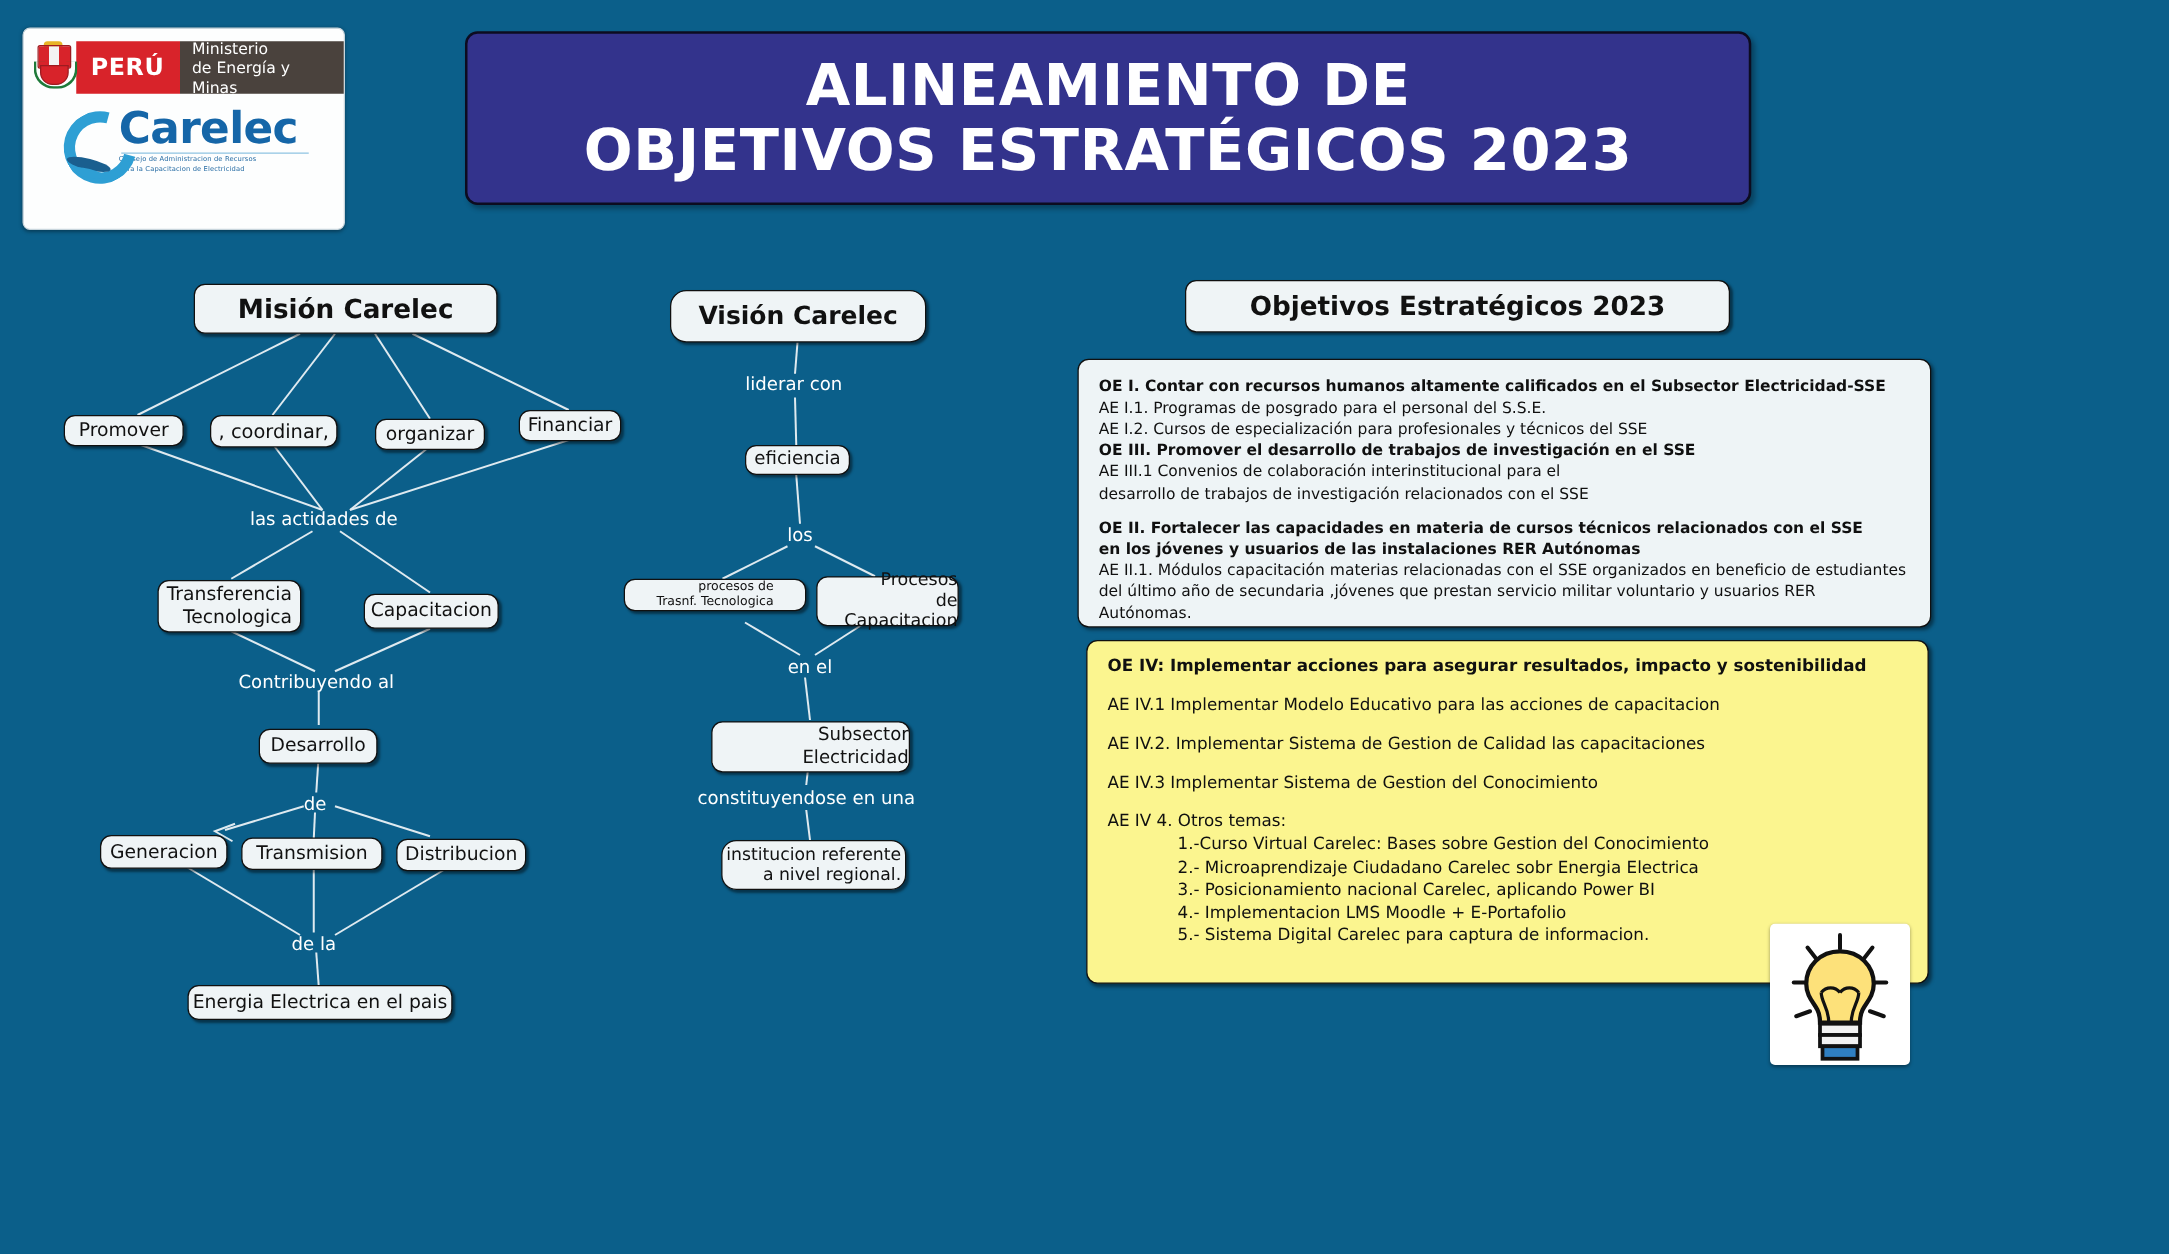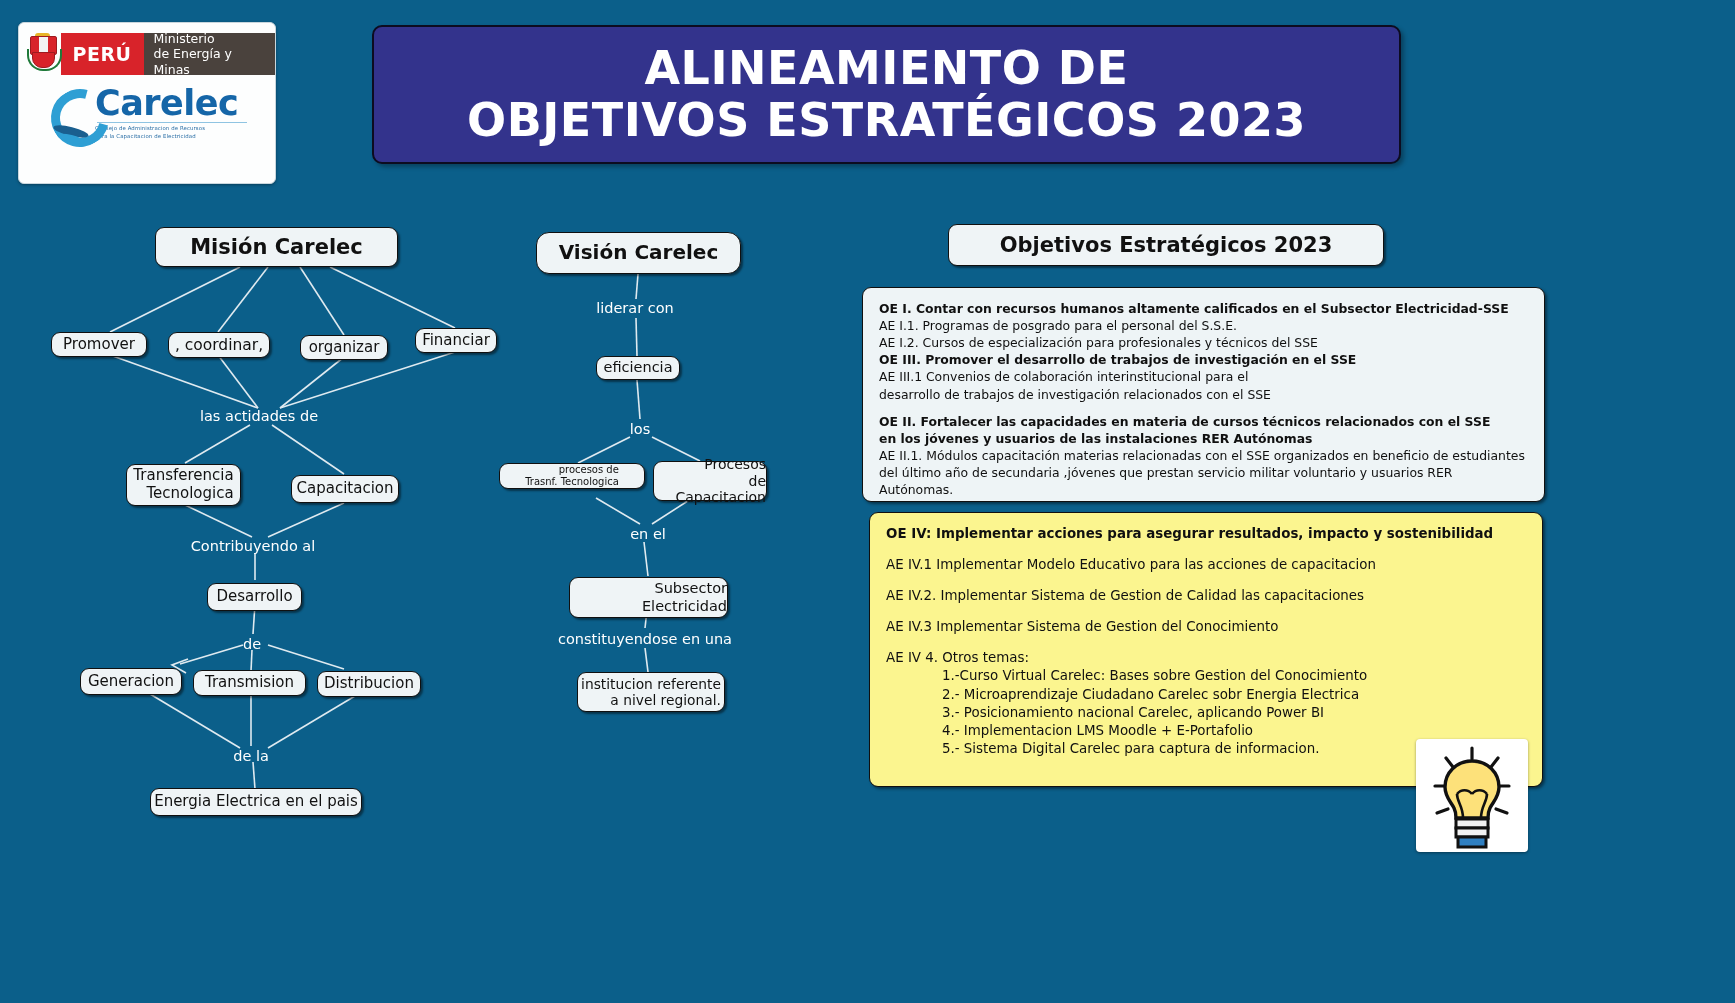--- a/index.html
+++ b/index.html
@@ -218,21 +218,21 @@
 Trasnf. Tecnologica</div>
   <div class="node" style="left:653px;top:461px;width:114px;height:40px;font-size:14px;white-space:pre-line;">Procesos
 de Capacitacion</div>
 
   <div class="linklabel" style="left:648px;top:526px;">en el</div>
 
   <div class="node" style="left:569px;top:577px;width:159px;height:41px;font-size:14.5px;">Subsector Electricidad</div>
 
   <div class="linklabel" style="left:645px;top:631px;">constituyendose en una</div>
 
-  <div class="node" style="left:577px;top:672px;width:148px;height:40px;font-size:13.8px;white-space:pre-line;">institucion referente
+  <div class="node" style="left:577px;top:672px;width:148px;height:40px;font-size:13.8px;white-space:pre-line;border-radius:12px;">institucion referente
 a nivel regional.</div>
 
   <div class="node head" style="left:948px;top:224px;width:436px;height:42px;font-size:21px;">Objetivos Estratégicos 2023</div>
 
   <div class="panel" style="left:862px;top:287px;width:683px;height:215px;">
     <span class="row b">OE I. Contar con recursos humanos altamente calificados en el Subsector Electricidad-SSE</span>
     <span class="row">AE I.1. Programas de posgrado para el personal del S.S.E.</span>
     <span class="row">AE I.2. Cursos de especialización para profesionales y técnicos del SSE</span>
     <span class="row b">OE III. Promover el desarrollo de trabajos de investigación en el SSE</span>
     <span class="row">AE III.1 Convenios de colaboración interinstitucional para el</span>

